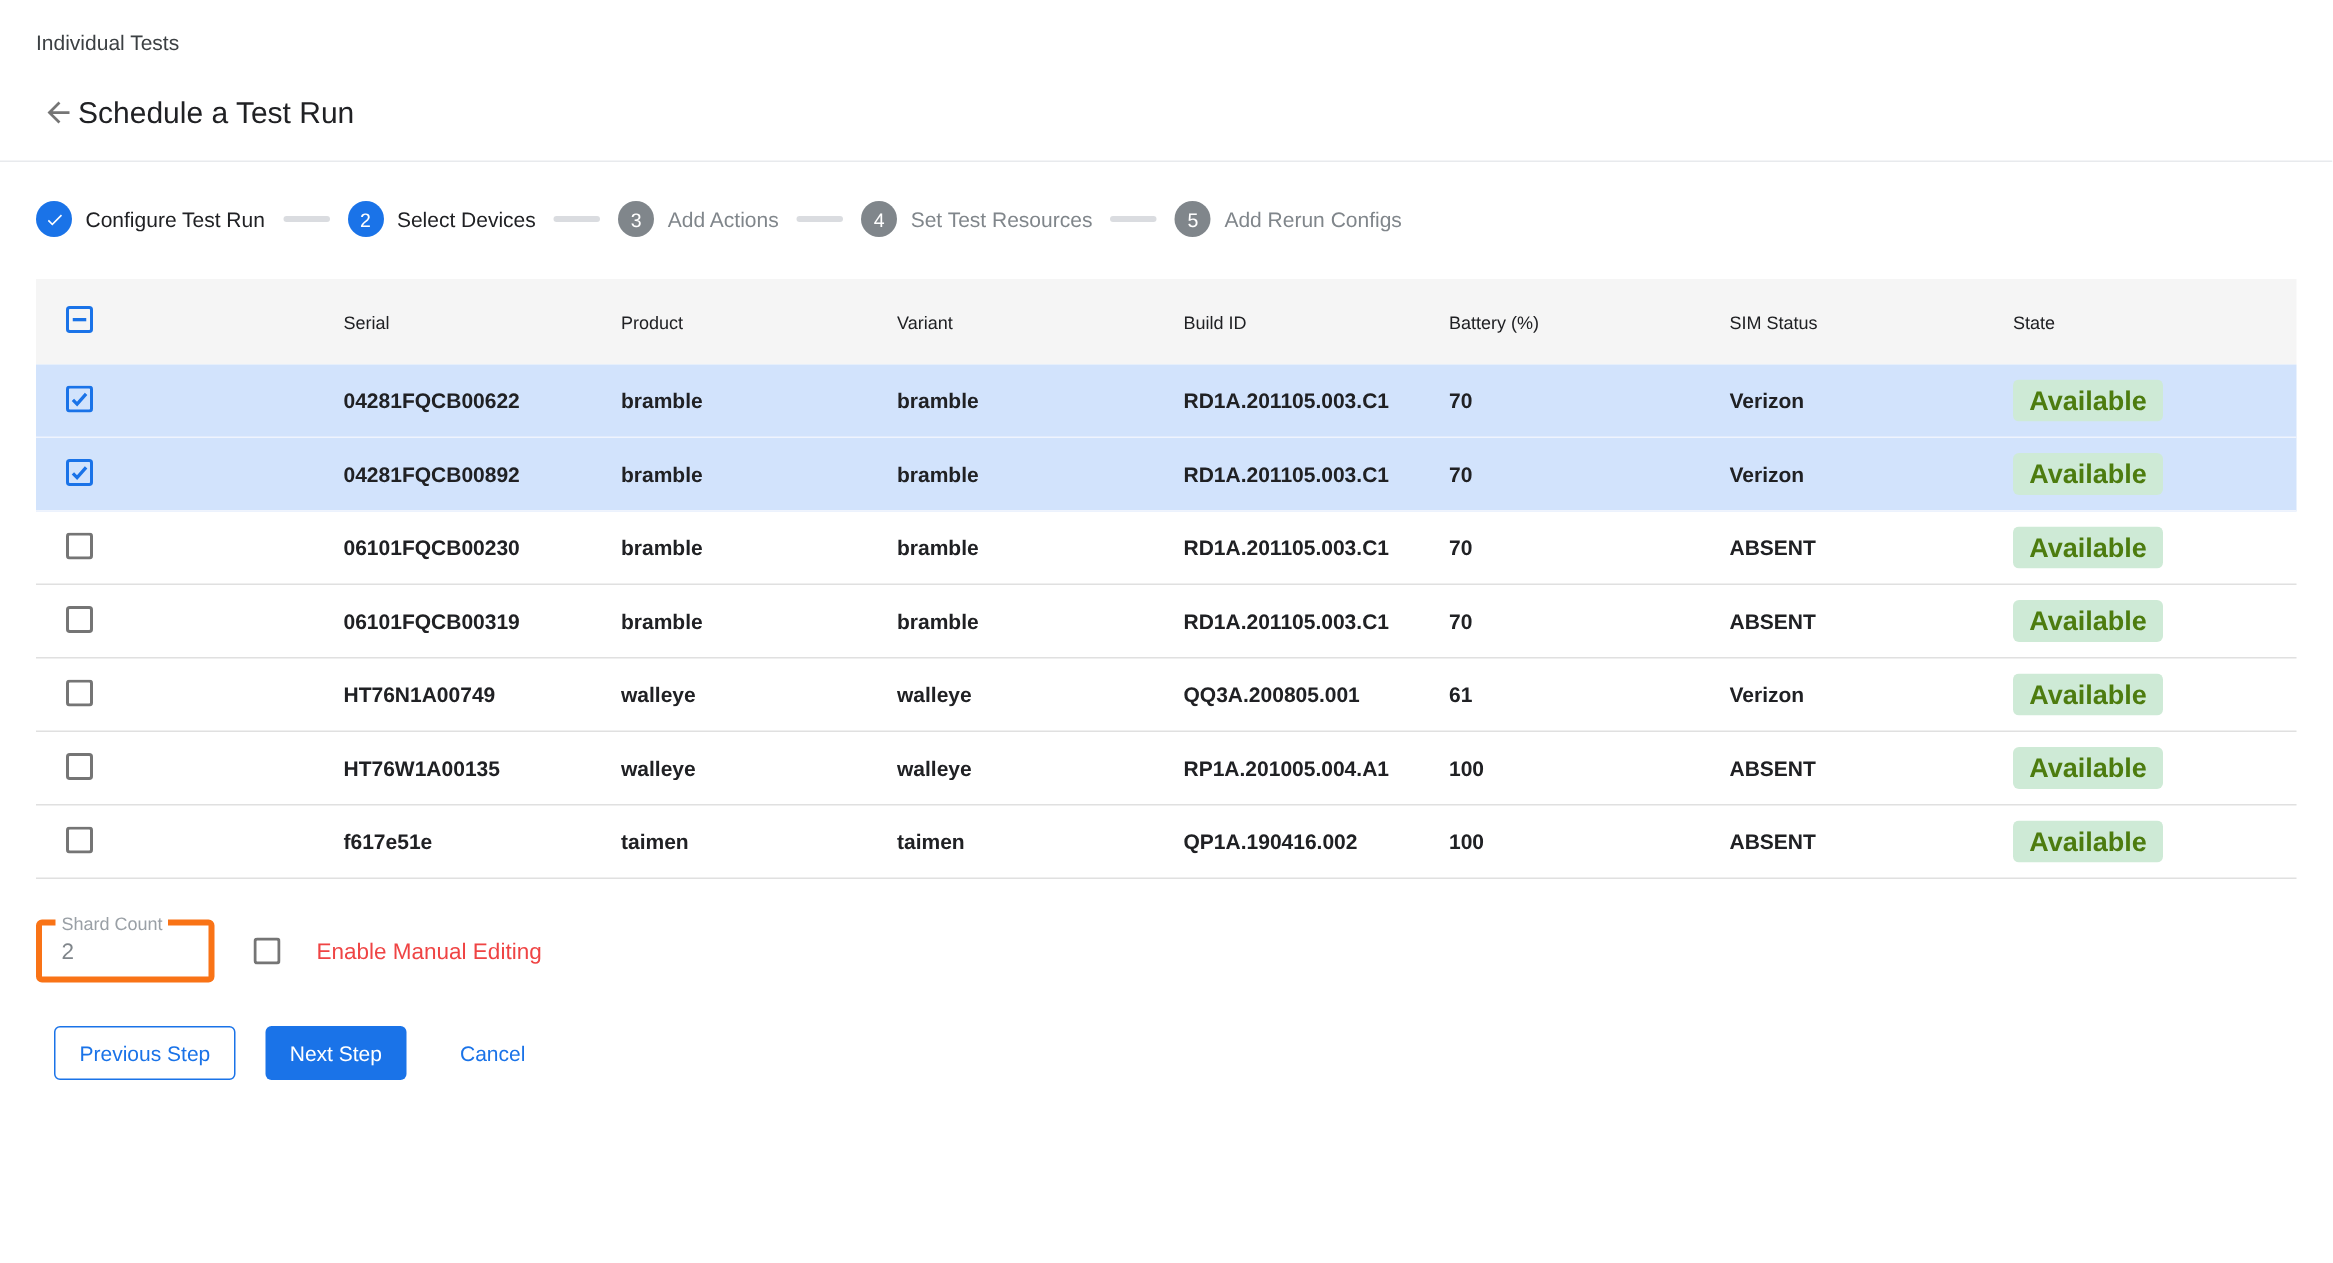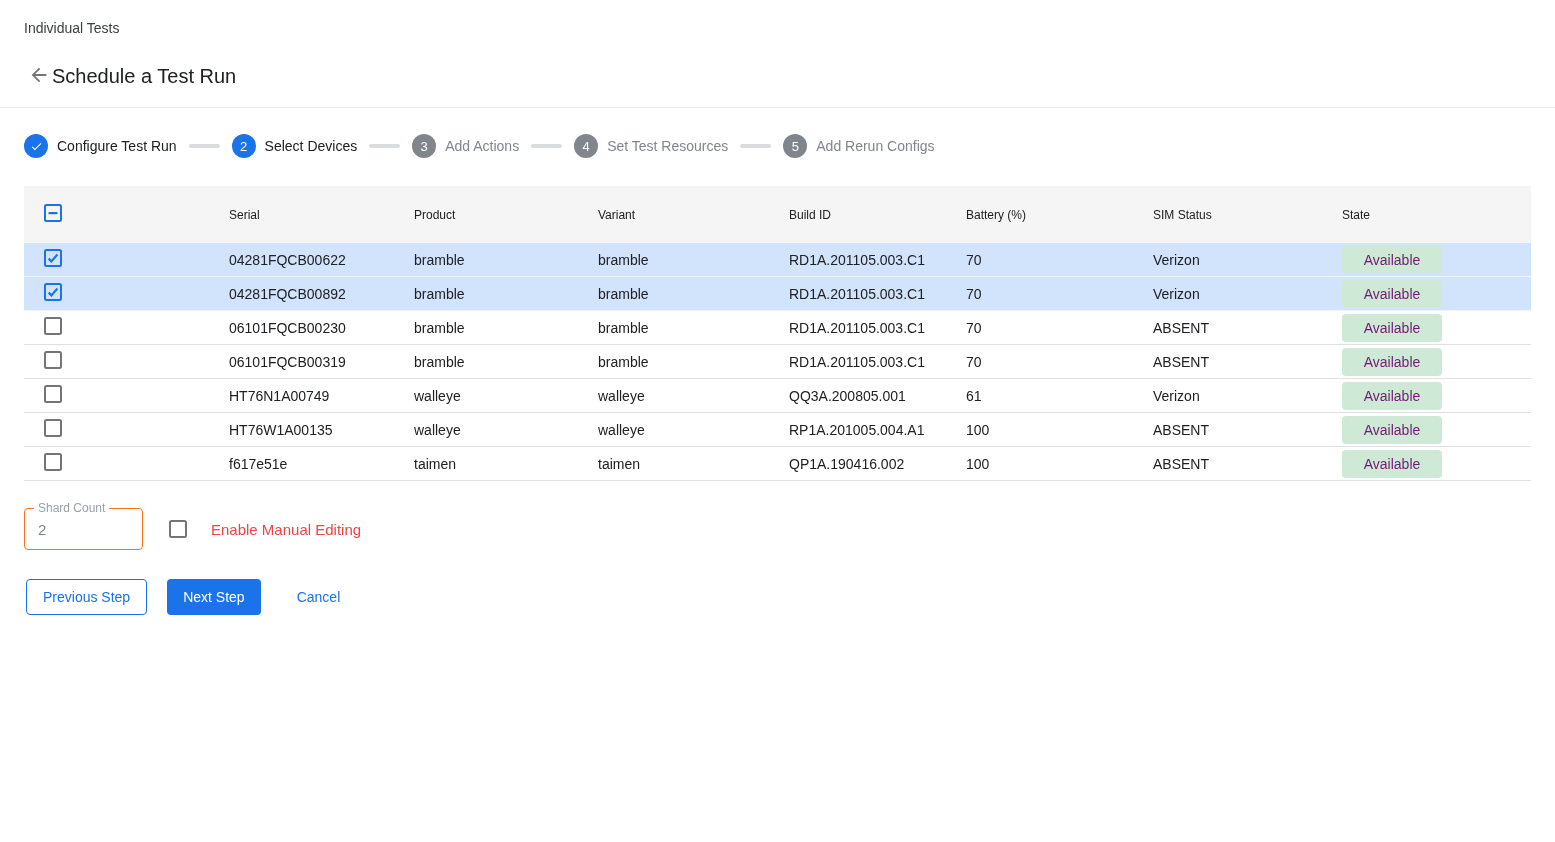--- a/index.html
+++ b/index.html
@@ -27,39 +27,39 @@
   .step.complete .step-circle, .step.active .step-circle { background: var(--accent, #1a73e8); }
   .step.pending .step-circle { background: var(--step-inactive, #80868b); }
   .step-label { margin-left: 9px; font-size: 14px; color: #202124; white-space: nowrap; }
   .step.pending .step-label { color: var(--step-inactive, #80868b); }
   .connector { width: 31px; height: 4px; border-radius: 2px; background: #dadce0; margin: 0 12px; flex: none; }
 
   
   .device-table { margin: 28px 24px 0 24px; }
   .grid-cols { display: grid; grid-template-columns: 205px 185px 184px 191px 177px 187px 189px 1fr; align-items: center; }
   .thead { height: 57px; background: #f5f5f5; font-size: 12px; color: #202124; }
-  .trow { height: 34px; border-bottom: 1px solid #e0e0e0; font-size: 14px; cursor: pointer; }
+  .trow { height: 49px; border-bottom: 1px solid #e0e0e0; font-size: 14px; cursor: pointer; font-weight: bold; }
   .trow.selected { background: var(--selected-row, #d2e3fc); border-bottom-color: #eff4fd; }
   .cell { overflow: hidden; white-space: nowrap; }
   .check-cell { padding-left: 20px; }
   .cb { width: 18px; height: 18px; display: inline-flex; cursor: pointer; }
   .cb svg { display: block; }
-  .badge { background: var(--badge-bg, #ceead6); border-radius: 4px; width: 100px; height: 28px; line-height: 28px; text-align: center; display: inline-block; font-size: 14px; color: #701a75; }
+  .badge { background: var(--badge-bg, #ceead6); border-radius: 4px; width: 100px; height: 28px; line-height: 28px; text-align: center; display: inline-block; font-size: 18px; color: #4d7c0f; }
 
   
   .fields { display: flex; align-items: center; margin: 27px 24px 0 24px; }
-  .field { position: relative; border: 1px solid #f97316; border-radius: 4px; height: 42px; display: flex; align-items: center; background: #fff; }
+  .field { position: relative; border: 4px solid #f97316; border-radius: 4px; height: 42px; display: flex; align-items: center; background: #fff; }
   .field-label { position: absolute; top: -7px; left: 9px; background: #fff; padding: 0 4px; font-size: 12px; line-height: 13px; color: #9aa0a6; white-space: nowrap; }
   .field-value { padding: 0 13px; font-size: 15px; color: #80868b; white-space: nowrap; overflow: hidden; width: 100%; }
   .field.shard { width: 119px; flex: none; }
   .field.spec { flex: 1; margin-left: 20px; }
   .manual-edit { display: flex; align-items: center; gap: 24px; margin-left: 26px; margin-right: 14px; font-size: 15px; color: #ef4444; cursor: pointer; flex: none; }
 
   
-  .actions { display: flex; align-items: center; gap: 20px; margin: 29px 24px 0 26px; }
+  .actions { display: flex; align-items: center; gap: 20px; margin: 29px 24px 0 36px; }
   .btn { height: 36px; border-radius: 4px; font-size: 14px; font-weight: 500; font-family: inherit; display: inline-flex; align-items: center; justify-content: center; padding: 0 16px; cursor: pointer; }
   .btn-outline { background: #fff; border: 1px solid var(--accent, #1a73e8); color: var(--accent, #1a73e8); }
   .btn-filled { background: var(--accent, #1a73e8); border: none; color: #fff; text-align: center; }
   .btn-text { background: none; border: none; color: var(--accent, #1a73e8); }
 </style>
 </head>
 <body>
 
 <div class="page-header">
   <div class="breadcrumb">Individual Tests</div>

